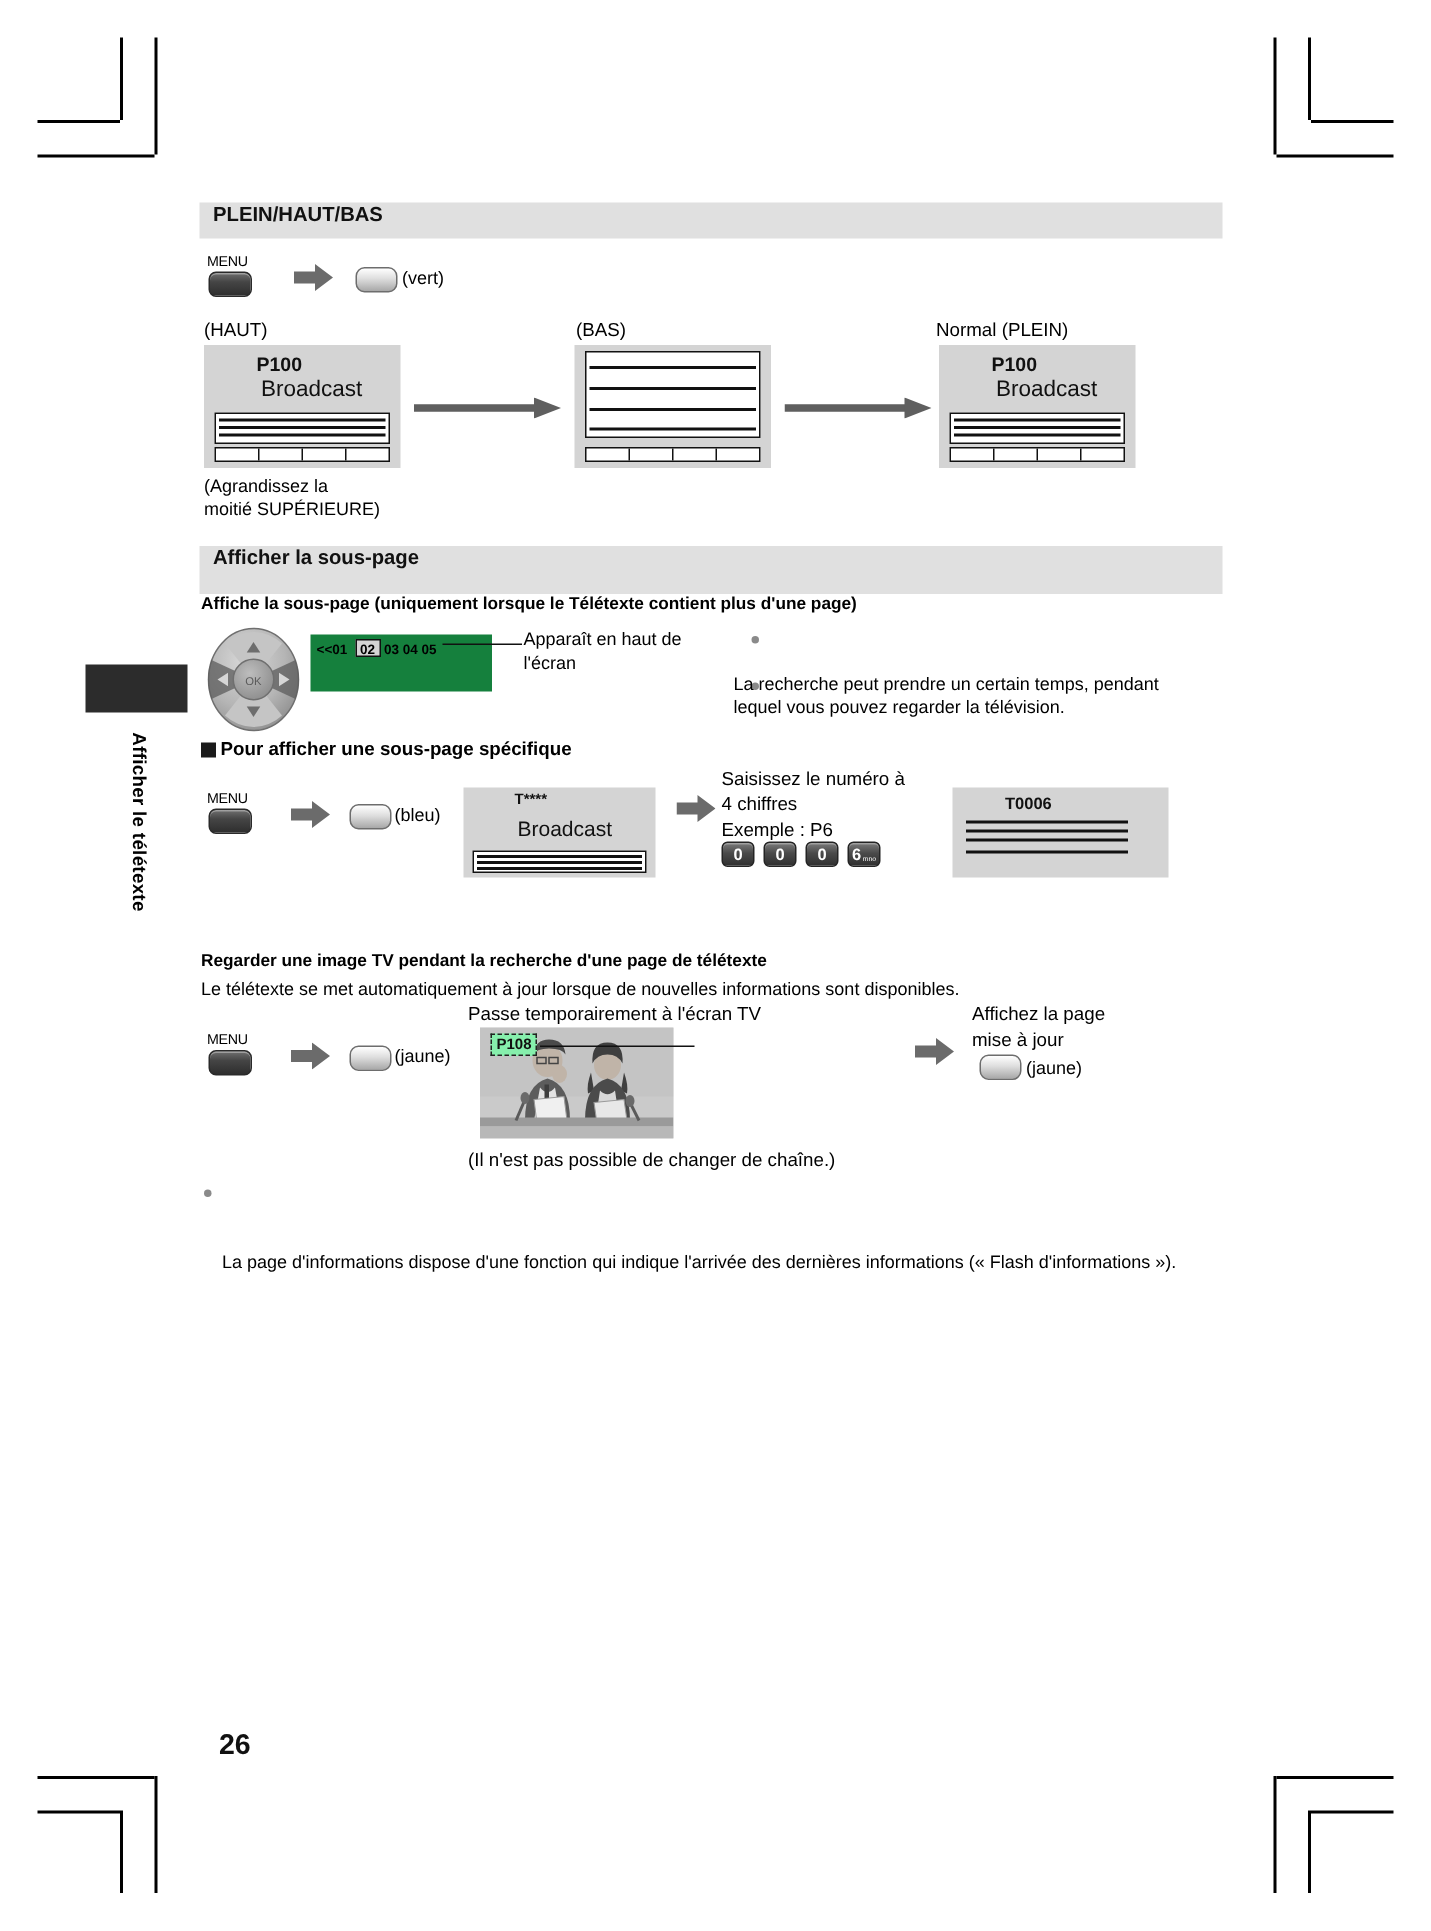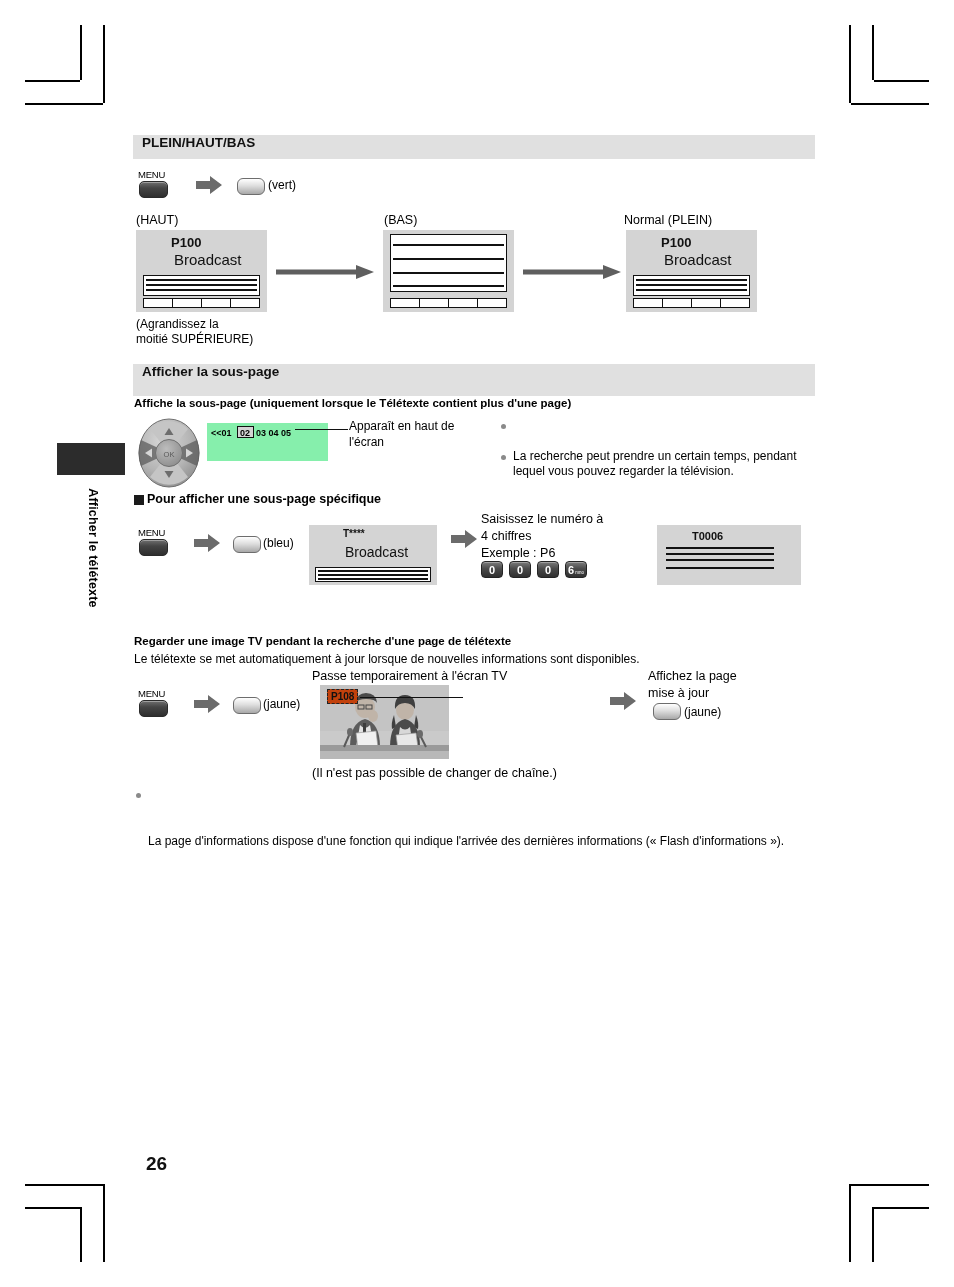--- a/index.html
+++ b/index.html
@@ -91,21 +91,21 @@
     flex:1;border-right:1.5px solid #111;box-sizing:border-box;
   }
   .tv .cells .cell:last-child{border-right:none;}
   .tv .freelines{position:absolute;}
   .tv .freelines .fl{position:absolute;left:0;right:0;height:1.5px;background:#111;}
 
   
   .dpad{position:absolute;width:62px;height:70px;}
 
   
-  .sub-panel{position:absolute;background:#86efac;}
+  .sub-panel{position:absolute;background:#15803d;}
   .sub-panel .sp-txt{position:absolute;font-size:9px;font-weight:bold;white-space:pre;}
   .sub-panel .sp-box{
     position:absolute;border:1.2px solid #111;box-sizing:border-box;background:#d4d4d4;
   }
   .leader{position:absolute;height:1.3px;background:#111;}
 
   
   .bullet-dot{
     position:absolute;width:5px;height:5px;border-radius:50%;background:#8a8a8a;
   }
@@ -118,21 +118,21 @@
     color:#fff;font-weight:bold;font-size:11px;
     display:flex;align-items:center;justify-content:center;
     box-shadow:inset 0 1px 0 rgba(255,255,255,.3);
   }
   .numkey .sub{font-size:4.5px;font-weight:normal;align-self:flex-end;margin-bottom:2px;margin-left:1px;}
 
   
   .photo{position:absolute;overflow:hidden;background:#c9c9c9;}
   .photo svg{display:block;}
   .plabel{
-    position:absolute;border:1.5px dashed #222;background:#c2410c;
+    position:absolute;border:1.5px dashed #222;background:#86efac;
     font-weight:bold;font-size:10px;color:#111;
     padding:0 3px;line-height:13px;
   }
 
   
   #pageno{
     position:absolute;left:146px;top:1153px;
     font-size:19px;font-weight:bold;color:#111;
   }
 </style>
@@ -295,21 +295,21 @@
   <div class="leader" style="left:295px;top:429px;width:53px;"></div>
 
   <div class="tw" style="left:349px;top:418px;width:140px;font-size:12px;line-height:16px;">
     <div>Apparaît en haut de</div>
     <div>l'écran</div>
   </div>
 
   <div class="bullet-dot" style="left:501px;top:424px;"></div>
 
   <div class="bullet-dot" style="left:501px;top:455px;"></div>
-  <div class="tw" style="left:513px;top:449px;width:305px;font-size:12px;line-height:15px;">La recherche peut prendre un certain temps, pendant lequel vous pouvez regarder la télévision.</div>
+  <div class="tw" style="left:489px;top:449px;width:305px;font-size:12px;line-height:15px;">La recherche peut prendre un certain temps, pendant lequel vous pouvez regarder la télévision.</div>
 
   <div style="position:absolute;left:134px;top:495px;width:10px;height:10px;background:#1a1a1a;"></div>
   <div class="t" style="left:147px;top:492px;font-size:12.5px;font-weight:bold;">Pour afficher une sous-page spécifique</div>
 
   <div class="t menu-lbl" style="left:138px;top:527px;">MENU</div>
   <div class="btn-dark" style="position:absolute;left:139px;top:539px;"></div>
 
   <div class="arrow-blk" style="left:194px;top:534px;">
     <svg width="26" height="18" viewBox="0 0 26 18">
       <polygon points="0,5 14,5 14,0 26,9 14,18 14,13 0,13" fill="#6b6b6b"></polygon>
@@ -348,21 +348,21 @@
     <span>0</span>
   </div>
   <div class="numkey" style="left:537px;top:561px;">
     <span>0</span>
   </div>
   <div class="numkey" style="left:565px;top:561px;">
     <span>6</span>
       <span class="sub">mno</span>
   </div>
 
-  <div class="tv" style="left:657px;top:525px;width:144px;height:60px;">
+  <div class="tv" style="left:635px;top:525px;width:144px;height:60px;">
     <div class="pnum" style="left:7px;top:5px;font-size:11px;">T0006</div>
     <div class="freelines" style="left:9px;top:22px;width:108px;height:28px;">
       <div class="fl" style="top:0px;"></div>
       <div class="fl" style="top:6px;"></div>
       <div class="fl" style="top:12px;"></div>
       <div class="fl" style="top:20px;"></div>
     </div>
   </div>
 
 

